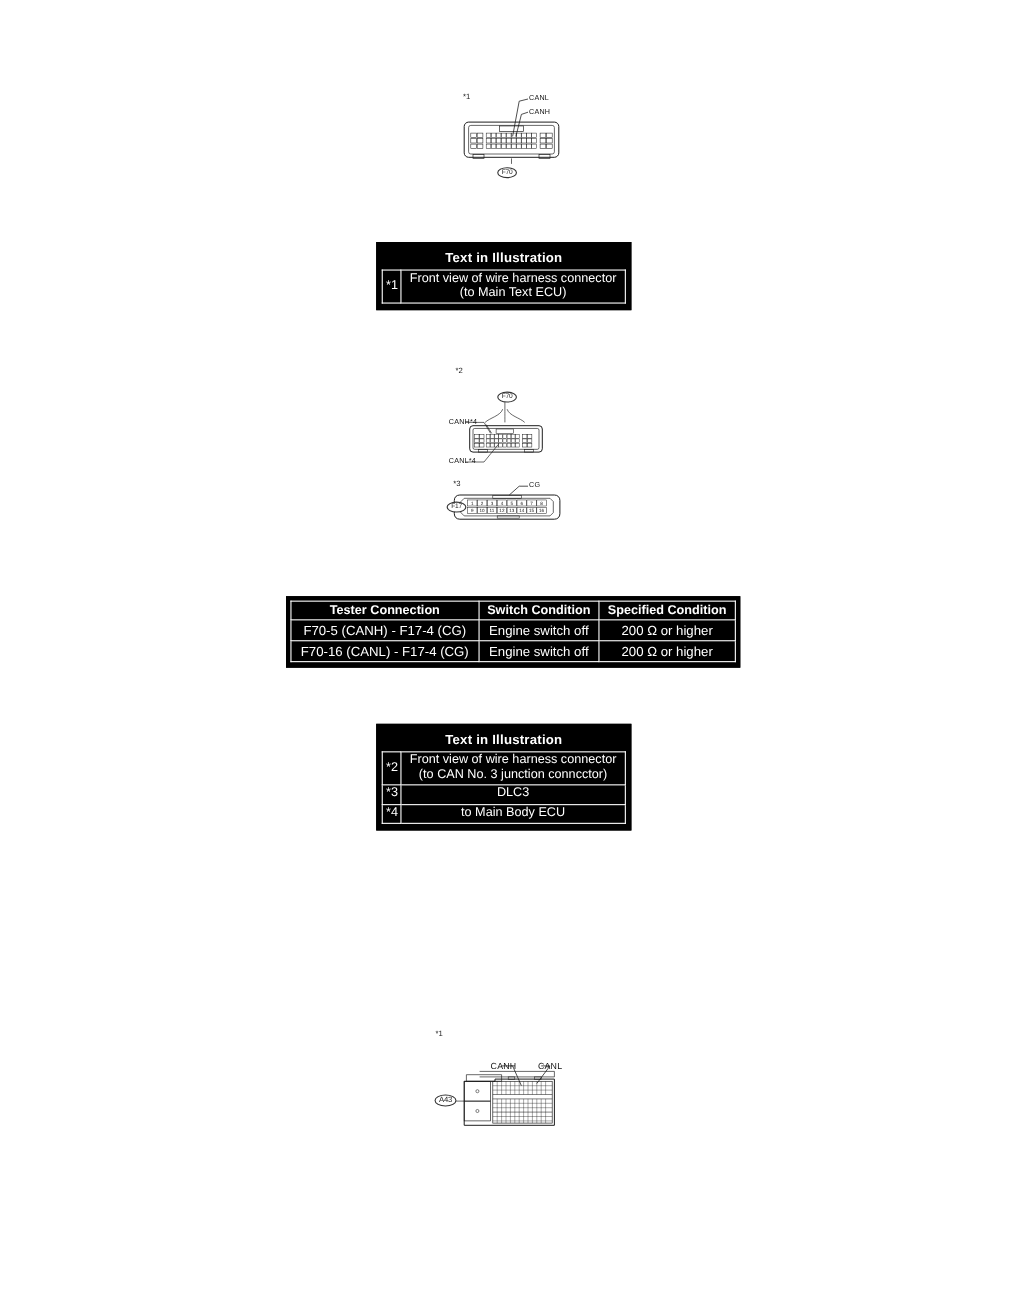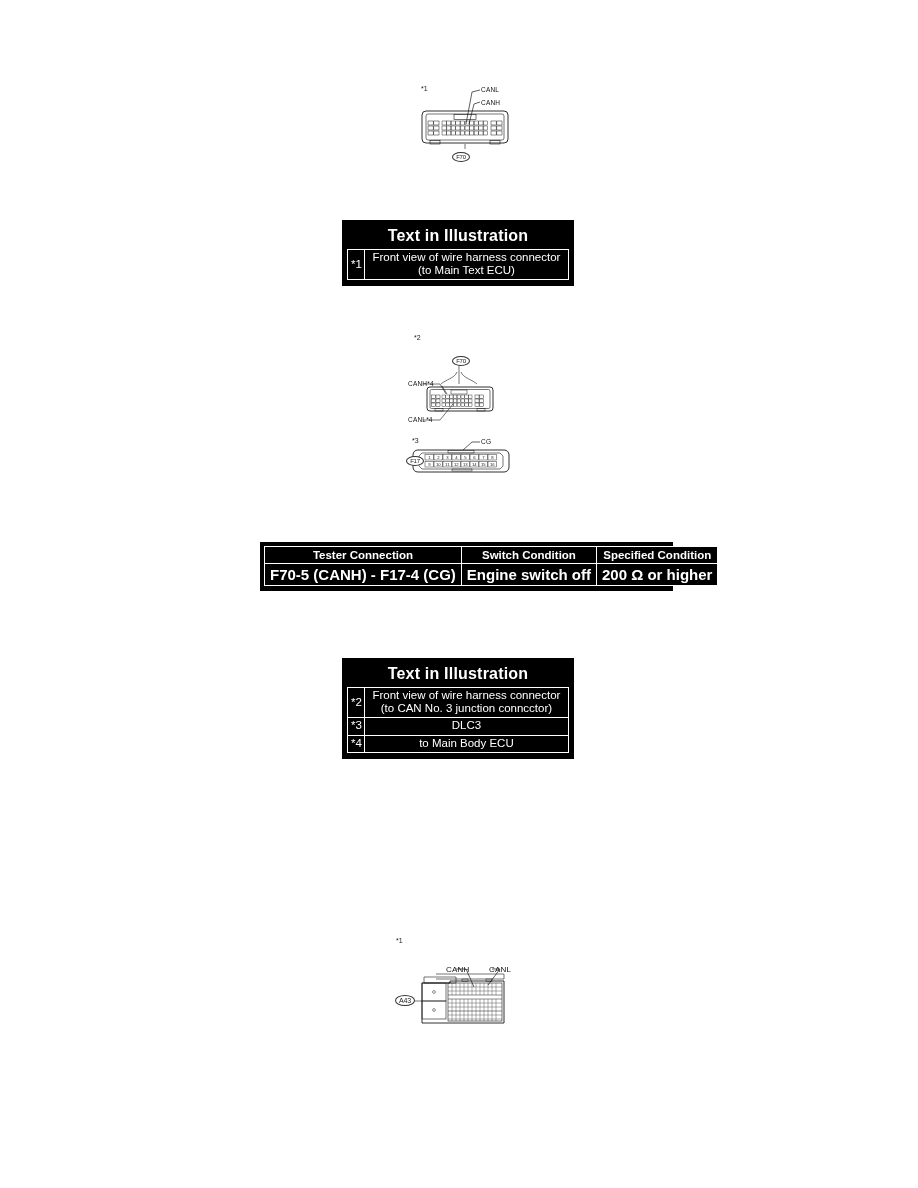--- a/index.html
+++ b/index.html
@@ -64,44 +64,44 @@
     border: 1px solid #000;
     padding: 3px 3px 4px 3px;
   }
   .blk-table table {
     border-collapse: collapse;
     width: 100%;
   }
   .blk-table td, .blk-table th {
     color: #ffffff;
     font-family: "Liberation Sans", sans-serif;
-    font-size: 15px;
+    font-size: 12px;
     padding: 2px 5px;
     text-align: center;
     white-space: nowrap;
     border: 1px solid #ffffff;
     background: #000;
-    font-weight: bold;
+    font-weight: normal;
   }
   .blk-table th {
     font-weight: bold;
     font-size: 11.5px;
   }
 
   
   .tii {
     position: absolute;
     background: #000000;
     border: 1px solid #000;
     padding: 4px 4px 5px 4px;
   }
   .tii .tii-title {
     color: #ffffff;
     font-family: "Liberation Sans", sans-serif;
-    font-size: 16px;
+    font-size: 12px;
     font-weight: bold;
     text-align: center;
     padding: 2px 0 4px 0;
     letter-spacing: 0.2px;
   }
   .tii table {
     border-collapse: collapse;
     width: 100%;
     border: 1px solid #ffffff;
   }
@@ -368,20 +368,25 @@
         <th>Switch Condition</th>
         <th>Specified Condition</th>
       </tr>
     </thead>
     <tbody>
       <tr>
         <td>F70-5 (CANH) - F17-4 (CG)</td>
         <td>Engine switch off</td>
         <td>200 Ω or higher</td>
       </tr>
+      <tr>
+        <td>F70-16 (CANL) - F17-4 (CG)</td>
+        <td>Engine switch off</td>
+        <td>200 Ω or higher</td>
+      </tr>
     </tbody>
   </table>
 </div>
 
 <div class="tii" style="left:342px; top:658px; width:232px;">
   <div class="tii-title">Text in Illustration</div>
   <table>
     <tbody>
       <tr>
         <td class="num">*2</td>

